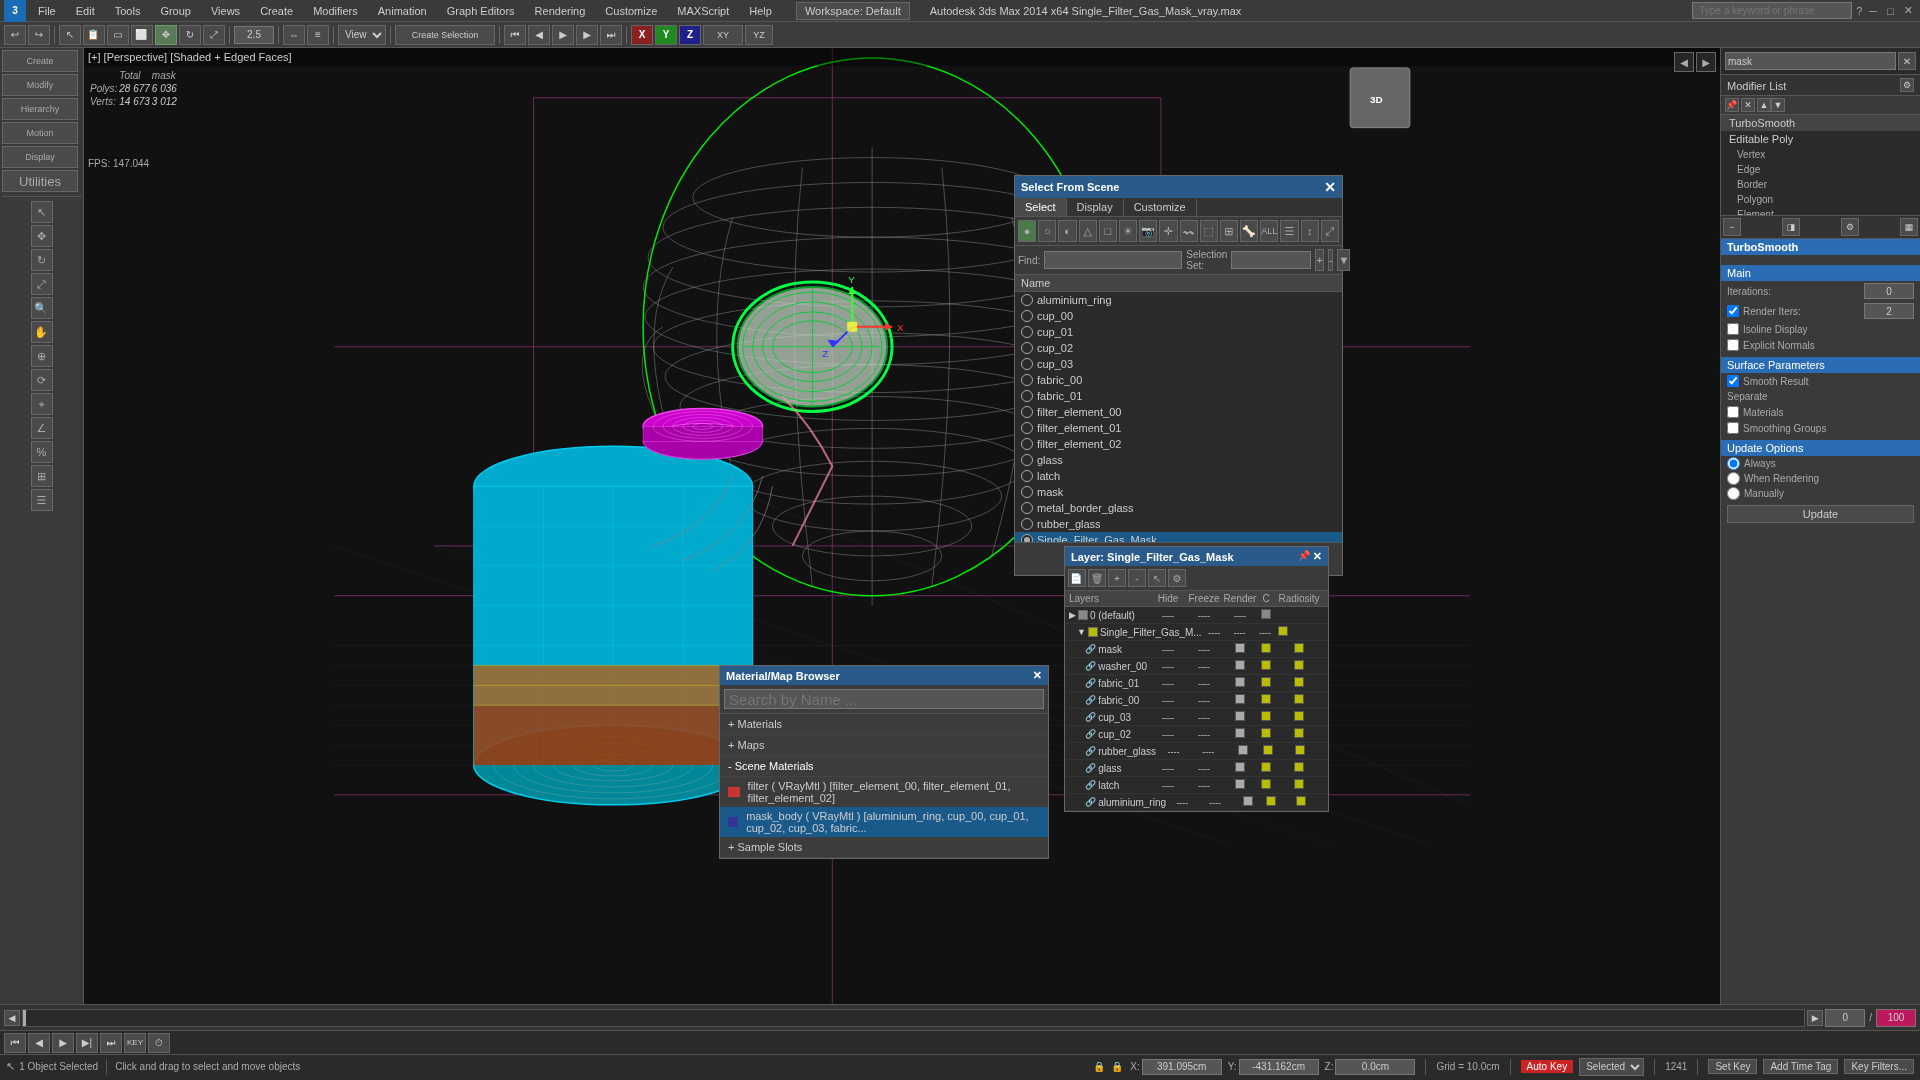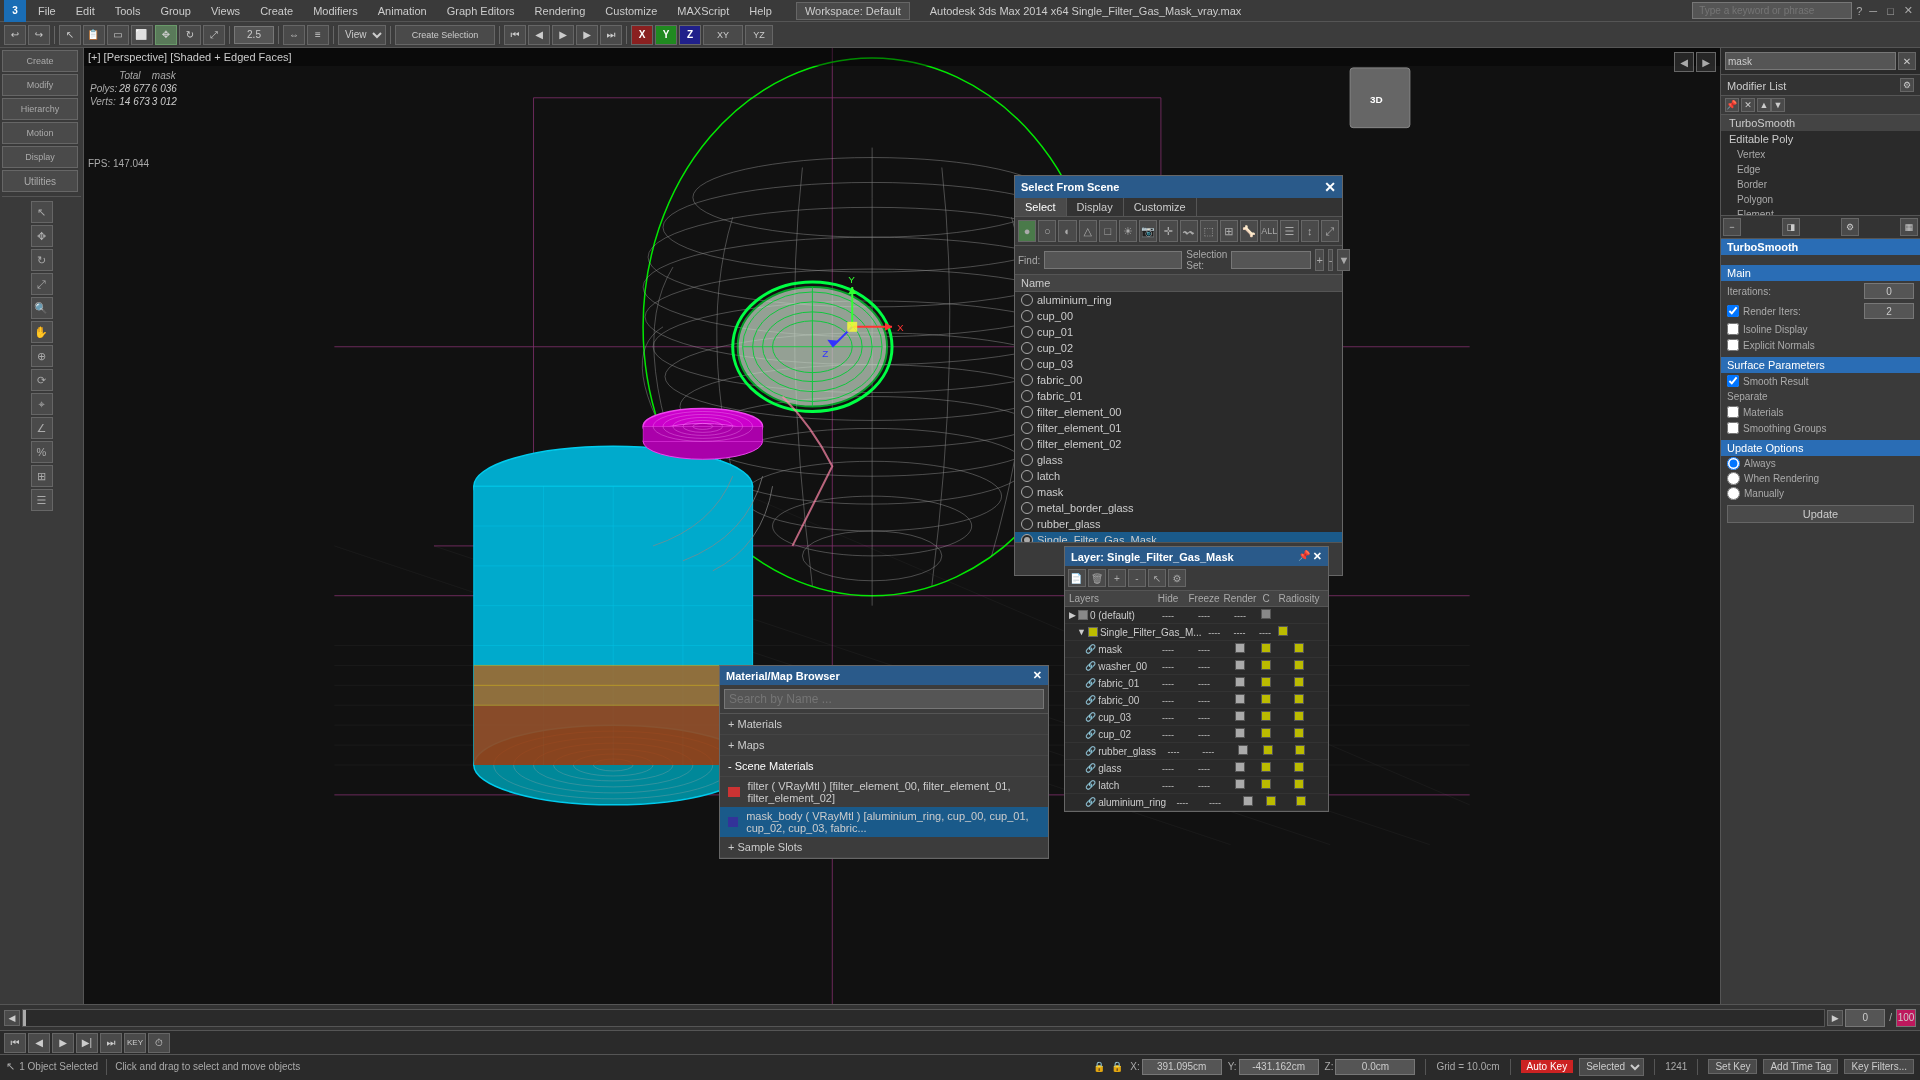--- a/index.html
+++ b/index.html
@@ -81,21 +81,21 @@
     .dialog-list-item.selected { background: #1a5a8a; }
     .dialog-radio-dot { width: 12px; height: 12px; border: 1px solid #aaa; border-radius: 50%; background: #2a2a2a; display: flex; align-items: center; justify-content: center; }
     .dialog-radio-dot.filled::after { content: ''; width: 6px; height: 6px; background: #aaa; border-radius: 50%; }
     .dialog-footer { display: flex; justify-content: center; gap: 8px; padding: 6px; background: #3a3a3a; border-top: 1px solid #555; }
     .dialog-btn { background: #4a4a4a; border: 1px solid #666; padding: 3px 12px; color: #ccc; font-size: 11px; cursor: pointer; }
 
     
     #mat-browser { position: absolute; top: 617px; left: 635px; width: 330px; background: #3c3c3c; border: 1px solid #666; z-index: 100; }
     .mat-titlebar { background: #2a5a8a; color: white; padding: 3px 6px; display: flex; justify-content: space-between; align-items: center; font-size: 11px; font-weight: bold; }
     .mat-search { display: flex; align-items: center; gap: 4px; padding: 4px; border-bottom: 1px solid #555; }
-    .mat-search-input { background: #555; border: 1px solid #777; height: 20px; flex: 1; color: #ccc; font-size: 12px; padding: 0 4px; }
+    .mat-search-input { background: #555; border: 1px solid #777; height: 20px; flex: 1; color: #ccc; font-size: 15px; padding: 0 4px; }
     .mat-section { padding: 4px 8px; border-bottom: 1px solid #444; cursor: pointer; color: #ccc; font-size: 11px; }
     .mat-section.expanded { color: white; }
     .mat-item { padding: 3px 8px; font-size: 11px; color: #ccc; cursor: pointer; display: flex; align-items: center; gap: 4px; }
     .mat-item.selected { background: #1a5a8a; }
 
     
     #layers-panel { position: absolute; top: 498px; left: 980px; width: 265px; background: #3c3c3c; border: 1px solid #666; z-index: 100; }
     .layers-titlebar { background: #2a5a8a; color: white; padding: 3px 6px; display: flex; justify-content: space-between; align-items: center; font-size: 11px; font-weight: bold; }
     .layers-toolbar { display: flex; gap: 2px; padding: 3px; background: #3a3a3a; border-bottom: 1px solid #555; align-items: center; }
     .layers-tool-btn { background: #4a4a4a; border: 1px solid #666; width: 18px; height: 18px; display: flex; align-items: center; justify-content: center; cursor: pointer; font-size: 10px; color: #aaa; }
@@ -194,21 +194,21 @@
 </div>
 
 <div id="main" style="height: calc(1080px - 22px - 26px - 26px - 50px);">
 
   <div id="left-panel" style="width:84px;background:#3a3a3a;border-right:1px solid #555;display:flex;flex-direction:column;padding:2px;gap:2px;overflow:hidden;">
     <div class="left-btn-wide" style="font-size:9px;">Create</div>
     <div class="left-btn-wide" style="font-size:9px;">Modify</div>
     <div class="left-btn-wide" style="font-size:9px;">Hierarchy</div>
     <div class="left-btn-wide" style="font-size:9px;">Motion</div>
     <div class="left-btn-wide" style="font-size:9px;">Display</div>
-    <div class="left-btn-wide" style="font-size:10px;">Utilities</div>
+    <div class="left-btn-wide" style="font-size:13px;">Utilities</div>
     <div style="height:1px;background:#555;margin:2px 0;"></div>
 
     <div style="display:flex;flex-direction:column;gap:2px;align-items:center;">
       <div class="left-btn">↖</div>
       <div class="left-btn">✥</div>
       <div class="left-btn">↻</div>
       <div class="left-btn">⤢</div>
       <div class="left-btn">🔍</div>
       <div class="left-btn">✋</div>
       <div class="left-btn">⊕</div>
@@ -822,21 +822,21 @@
 </div>
 
 <div style="background:#333;border-top:1px solid #555;height:26px;display:flex;align-items:center;padding:0 4px;gap:2px;">
   <div style="background:#4a4a4a;border:1px solid #666;width:16px;height:16px;display:flex;align-items:center;justify-content:center;cursor:pointer;font-size:9px;color:#ccc;">◀</div>
   <div style="flex:1;background:#2a2a2a;border:1px solid #555;height:18px;position:relative;">
     <div style="position:absolute;top:0;left:0;width:3px;height:100%;background:#aaa;"></div>
   </div>
   <div style="background:#4a4a4a;border:1px solid #666;width:16px;height:16px;display:flex;align-items:center;justify-content:center;cursor:pointer;font-size:9px;color:#ccc;">▶</div>
   <input class="tl-input" value="0" style="background: rgb(85, 85, 85); border: 1px solid rgb(119, 119, 119); height: 18px; width: 40px; color: rgb(204, 204, 204); font-size: 10px; text-align: center;">
   <span style="color:#aaa;font-size:10px;padding:0 2px;">/</span>
-  <input class="tl-input" value="100" style="background: #be185d; border: 1px solid rgb(119, 119, 119); height: 18px; width: 20px; color: rgb(204, 204, 204); font-size: 10px; text-align: center;">
+  <input class="tl-input" value="100" style="background: #be185d; border: 1px solid rgb(119, 119, 119); height: 18px; width: 40px; color: rgb(204, 204, 204); font-size: 10px; text-align: center;">
 </div>
 
 <div id="anim-controls">
   <div class="anim-btn">⏮</div>
   <div class="anim-btn">◀</div>
   <div class="anim-btn">▶</div>
   <div class="anim-btn">▶|</div>
   <div class="anim-btn">⏭</div>
   <div class="anim-btn" style="font-size:8px;">KEY</div>
   <div class="anim-btn">⏱</div>

